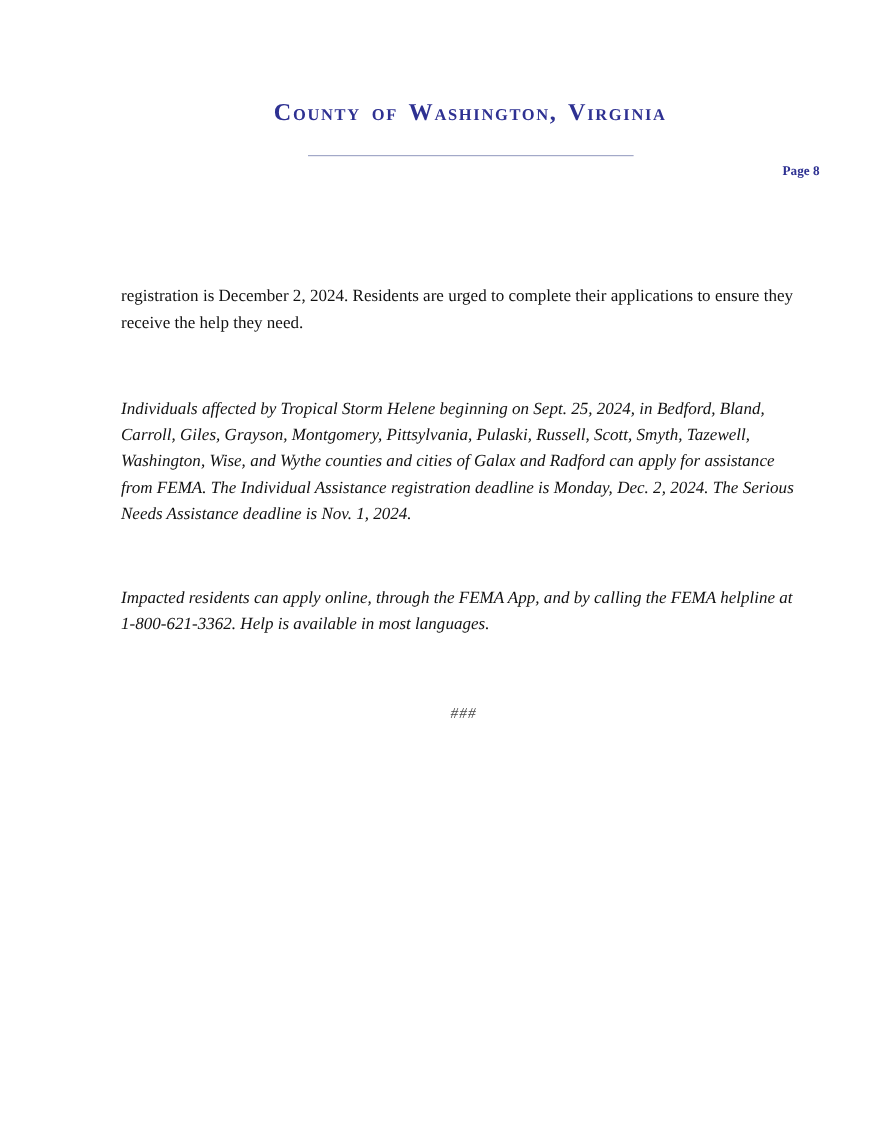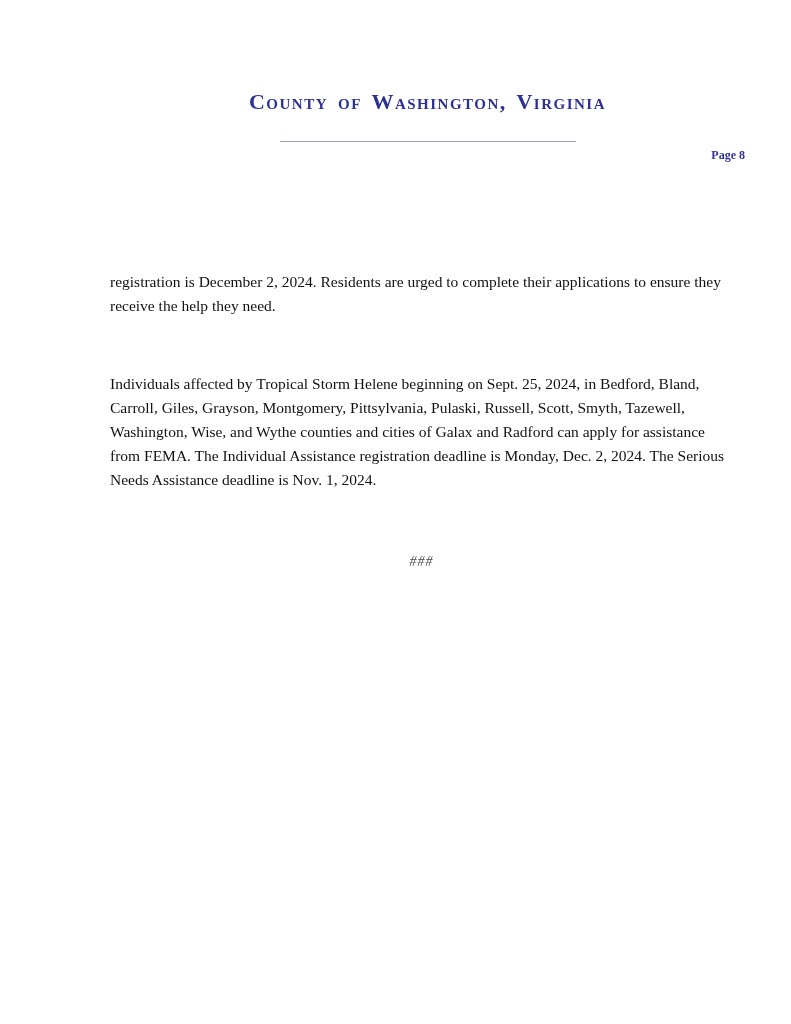--- a/index.html
+++ b/index.html
@@ -52,27 +52,27 @@
     font-size: 12px;
     color: var(--header-blue, #2e3192);
   }
   
   .doc-body {
     padding: 48px 58px 0 46px;
     font-size: 15.5px;
     line-height: 24px;
     color: var(--body-text, #111111);
   }
-  .doc-body p { margin: 16px 0 22px 0; }
+  .doc-body p { margin: 4px 0 22px 0; }
   .section-heading {
     font-size: 15.5px;
     font-weight: bold;
     margin: 0 0 10px 0;
   }
-  .para-tight { margin-bottom: 20px !important; }
+  .para-tight { margin-bottom: 20px !important; font-style: italic; }
   .end-mark {
     margin-top: 26px;
     text-align: center;
     font-style: italic;
     font-size: 14px;
     color: #4a4a4a;
     letter-spacing: 1px;
   }
   
   .footer-bar {
@@ -94,19 +94,20 @@
     <div class="letterhead-rule"></div>
     <div class="page-number">Page 8</div>
   </header>
 
   <main class="doc-body">
     <p>registration is December 2, 2024. Residents are urged to complete their applications to ensure they receive the help they need.</p>
 
 
     <p class="para-tight">Individuals affected by Tropical Storm Helene beginning on Sept. 25, 2024, in Bedford, Bland, Carroll, Giles, Grayson, Montgomery, Pittsylvania, Pulaski, Russell, Scott, Smyth, Tazewell, Washington, Wise, and Wythe counties and cities of Galax and Radford can apply for assistance from FEMA. The Individual Assistance registration deadline is Monday, Dec. 2, 2024. The Serious Needs Assistance deadline is Nov. 1, 2024.</p>
 
+    <p class="para-tight">Impacted residents can apply online, through the FEMA App, and by calling the FEMA helpline at 1-800-621-3362. Help is available in most languages.</p>
 
     <div class="end-mark">###</div>
   </main>
 
   <div class="footer-bar"></div>
 
 </div>
 
 </body></html>

